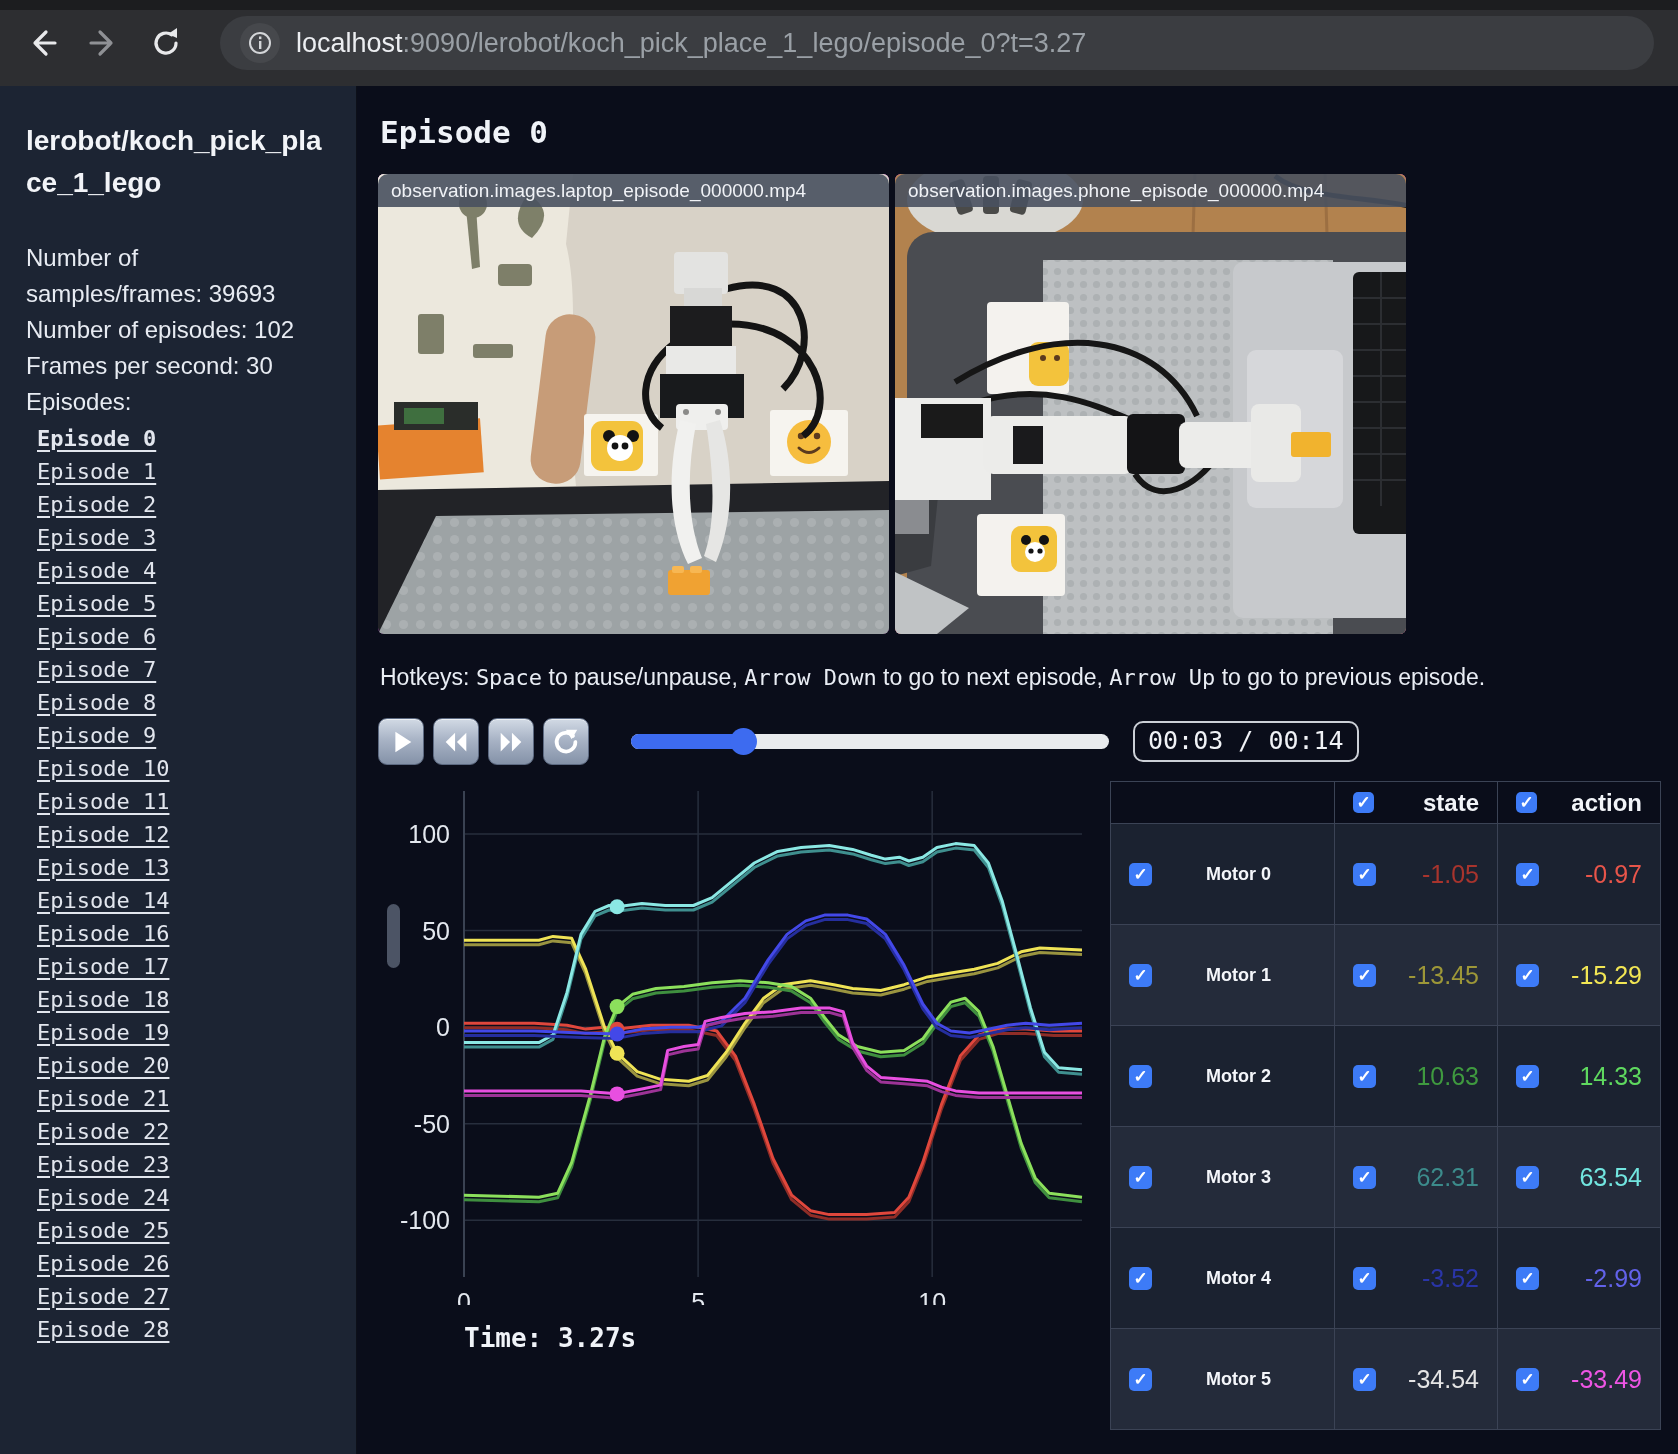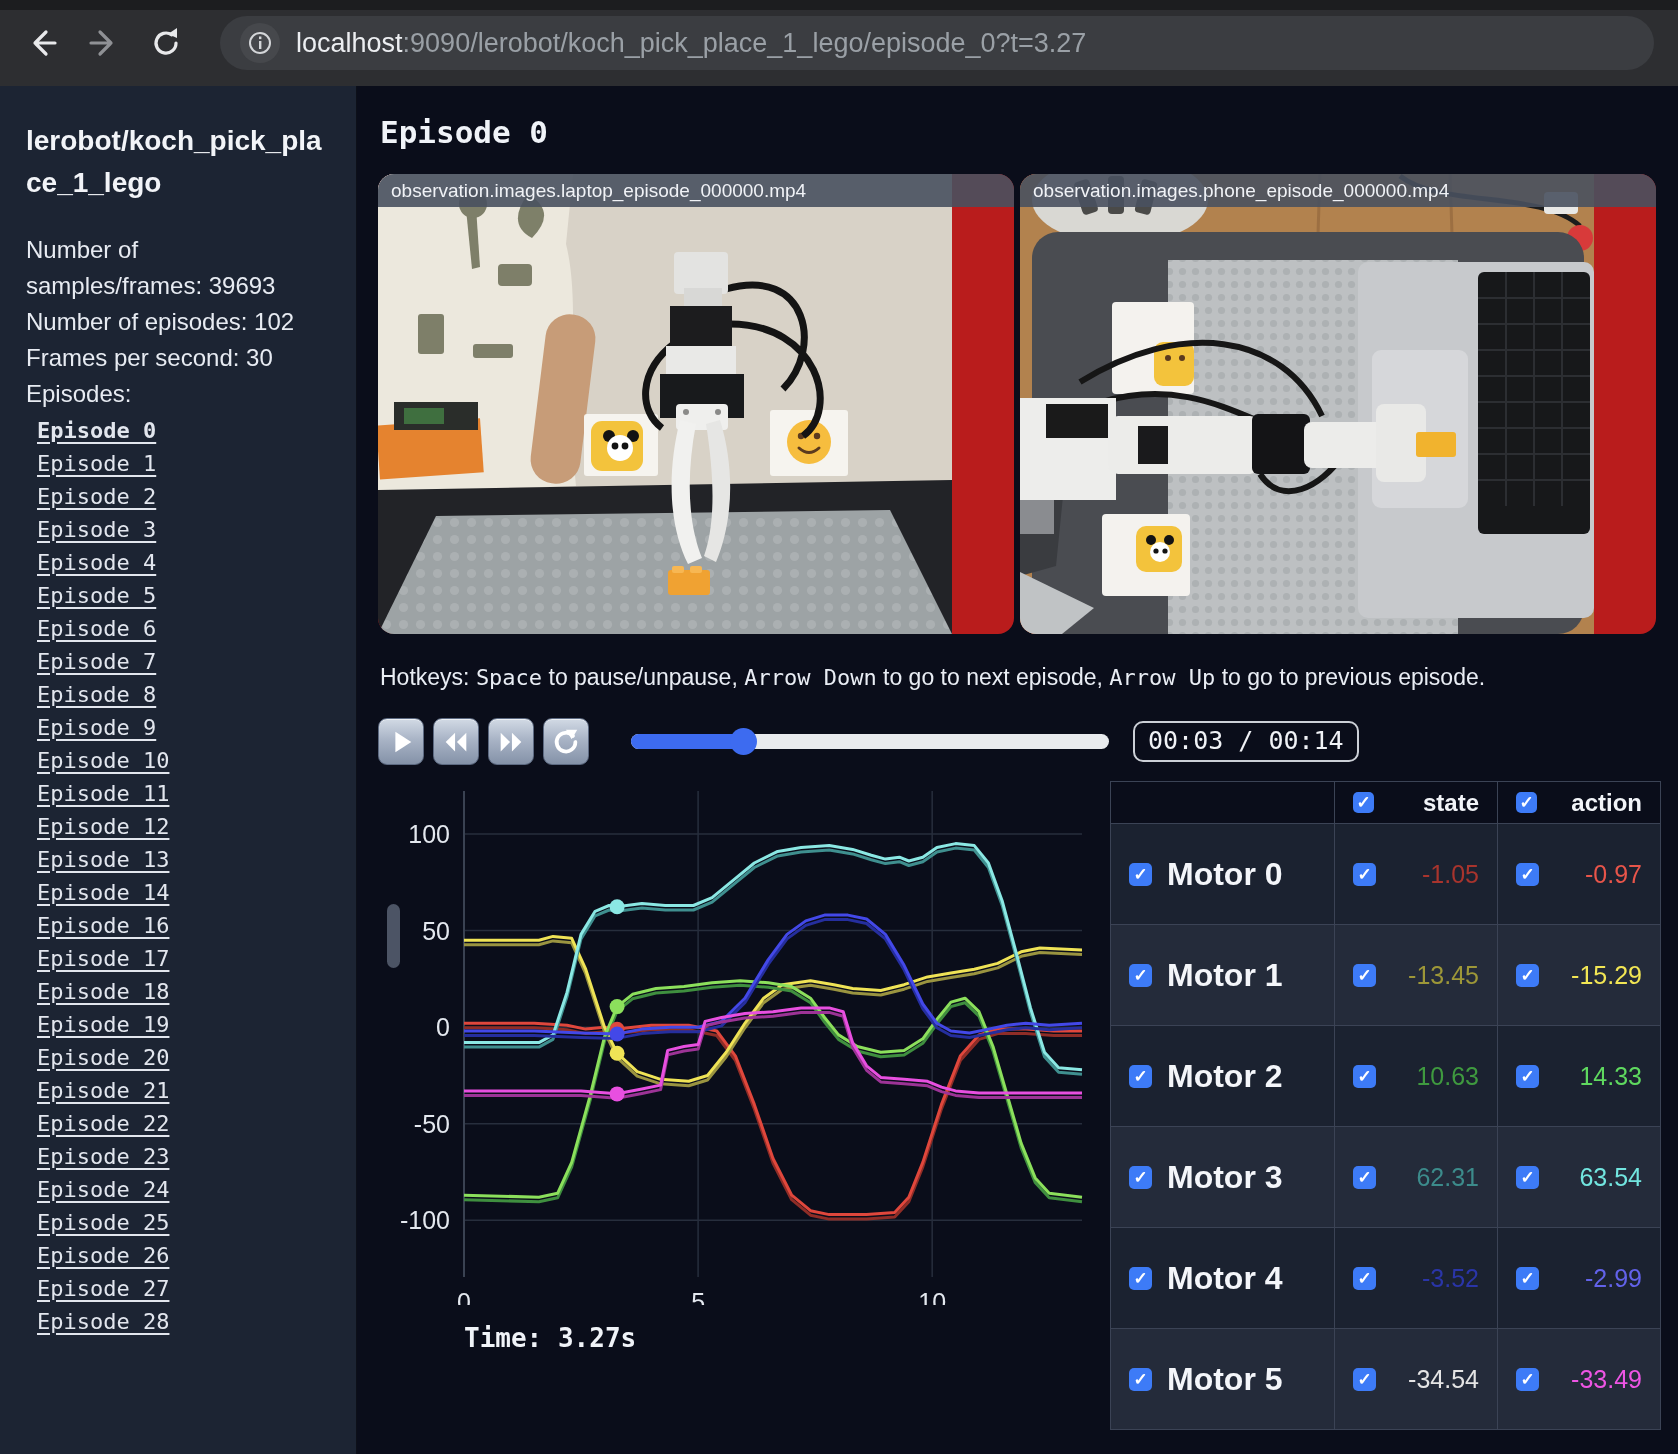--- a/index.html
+++ b/index.html
@@ -12,33 +12,33 @@
   .nav-btn { width:44px; height:44px; display:flex; align-items:center; justify-content:center; margin-right:18px; border-radius:50%; }
   .url-pill { flex:1; height:54px; background:#3b3d41; border-radius:27px; display:flex; align-items:center; padding:0 20px; margin-left:14px; }
   .info-badge { width:40px; height:40px; border-radius:50%; background:#46484c; display:flex; align-items:center; justify-content:center; margin-right:16px; flex:0 0 auto; }
   .url-text { font-size:27px; color:#9aa0a6; white-space:nowrap; overflow:hidden; }
   .url-text .host { color:#eceef1; }
 
   
   .page { display:flex; height:1368px; }
   .sidebar { width:357px; background:#1c2433; border-right:1px solid #0d1019; padding:34px 24px 0 26px; flex:0 0 auto; }
   .sidebar h1 { color:#f2f4f8; font-size:28px; line-height:1.5; font-weight:bold; word-break:break-all; }
-  .side-info { margin-top:28px; color:#e7ebf2; font-size:24px; line-height:1.5; width:286px; }
+  .side-info { margin-top:36px; color:#e7ebf2; font-size:24px; line-height:1.5; width:286px; }
   .episode-list { list-style:none; margin-top:2px; }
   .episode-list li { height:33px; display:flex; align-items:center; padding-left:11px; }
   .episode-list a { font-family:"DejaVu Sans Mono", monospace; font-size:22px; color:#e2e6ee; text-decoration:underline; text-underline-offset:4px; }
   .episode-list a.active { font-weight:bold; }
 
   .content { position:relative; flex:1; padding:24px 0 0 21px; }
   .scroll-thumb { position:absolute; left:30px; top:818px; width:13px; height:64px; border-radius:7px; background:#4c5465; }
   .content h2 { font-family:"DejaVu Sans Mono", monospace; font-size:31px; font-weight:bold; color:#f0f3f8; margin:4px 0 24px 2px; }
 
   
   .videos { display:flex; gap:6px; }
-  .video { width:636px; height:460px; position:relative; border-radius:16px; overflow:hidden; background:#b91c1c; flex:0 0 auto; }
+  .video { width:511px; height:460px; position:relative; border-radius:6px; overflow:hidden; background:#d946ef; flex:0 0 auto; }
   .video-title { position:absolute; top:0; left:0; right:0; height:33px; background:rgba(73,81,95,.9);
                  color:#f0f2f6; font-size:19px; display:flex; align-items:center; padding:0 13px;
                  border-radius:10px 10px 0 0; z-index:2; white-space:nowrap; }
   .video svg { display:block; }
 
   
   .hotkeys { margin:30px 0 12px 2px; font-size:23px; color:#e9edf4; }
   .hotkeys .key { font-family:"DejaVu Sans Mono", monospace; font-size:22px; }
 
   
@@ -62,21 +62,21 @@
   .time-label { font-family:"DejaVu Sans Mono", monospace; font-weight:bold; font-size:26px; color:#f0f3f8; margin:14px 0 0 86px; }
 
   table.motors { margin-left:8px; border-collapse:collapse; width:550px; height:648px; table-layout:fixed; }
   table.motors th, table.motors td { border:1px solid #3b4355; }
   table.motors th { height:42px; color:#f2f4f8; font-size:24px; font-weight:bold; }
   table.motors td { height:101px; }
   table.motors tbody tr:nth-child(odd)  td { background:#1b2230; }
   table.motors tbody tr:nth-child(even) td { background:#242b3a; }
   .cellflex { display:flex; align-items:center; padding:0 18px; gap:15px; }
   .cellflex.spread { justify-content:space-between; }
-  .motor-name { color:#f4f6fa; font-size:32px; font-weight:bold; }
+  .motor-name { color:#f4f6fa; font-size:18px; font-weight:bold;margin-left:39px; }
   .val { font-size:25px; }
   .cb { width:23px; height:23px; flex:0 0 auto; border-radius:5px; background:#3d7bf7; color:#fff;
         display:inline-flex; align-items:center; justify-content:center; font-size:17px; font-weight:bold; }
   th .cb { width:21px; height:21px; }
   .col-name { width:224px; } .col-state { width:163px; } .col-action { width:163px; }
 </style>
 </head>
 <body>
 
 <div class="browser-bar">

